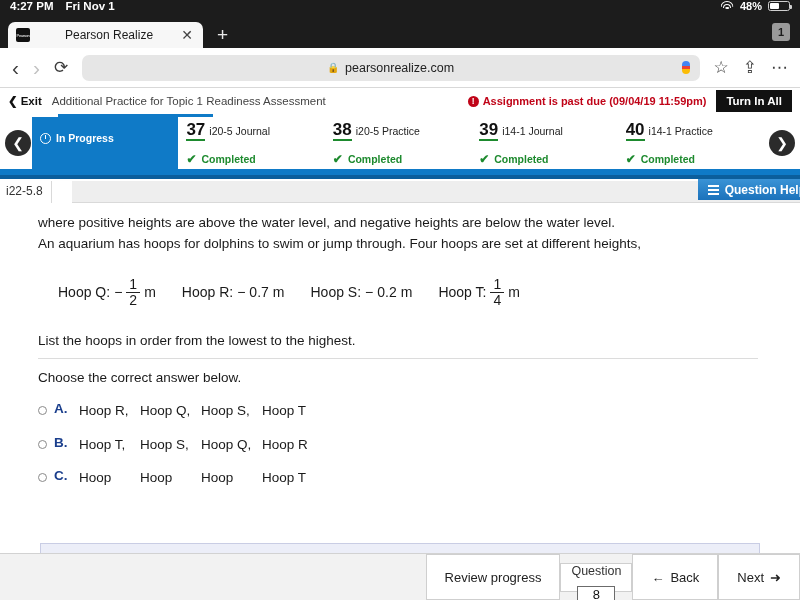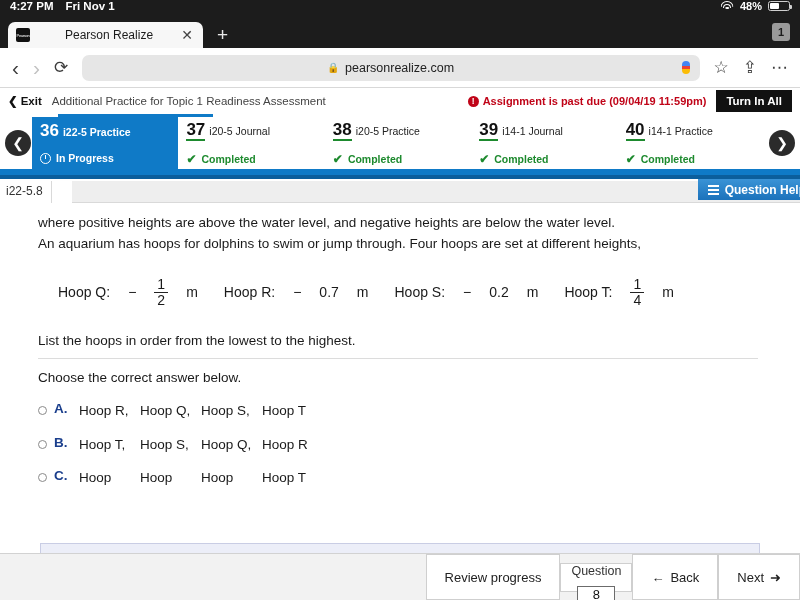--- a/index.html
+++ b/index.html
@@ -153,21 +153,21 @@
     display:flex; align-items:center; gap:6px; padding: 0 12px 0 10px; cursor:pointer;
   }
   .list-ico { display:inline-flex; flex-direction:column; gap:2px; }
   .list-ico i { display:block; width:11px; height:2px; background:#fff; }
   .q-body { padding: 10px 42px 0 38px; color:#222; }
   .q-text { font-size: 13.5px; line-height: 1.55; color:#1a1a1a; white-space: nowrap; }
   .hoops-row {
     display:flex; align-items:center; gap: 26px; margin: 22px 0 0 20px;
     font-size: 14px; color:#1a1a1a;
   }
-  .hoop { display:flex; align-items:center; gap:18px; white-space:nowrap; }
+  .hoop { display:flex; align-items:center; gap:4px; white-space:nowrap; }
   .frac { display:inline-flex; flex-direction:column; align-items:center; line-height:1.05; font-size:14px; vertical-align:middle; }
   .frac .num { padding: 0 3px; }
   .frac .den { padding: 0 3px; border-top: 1.3px solid #222; }
   .q-prompt { margin-top: 26px; font-size: 13.5px; color:#1a1a1a; }
   .hr-light { border:none; border-top:1px solid #dcdcdc; margin: 10px 0 0 0; }
   .q-choose { margin-top: 11px; font-size: 13.5px; color:#1a1a1a; }
 
   .choices { margin-top: 16px; }
   .choice { display:flex; align-items:flex-start; gap:7px; margin-bottom: 14px; }
   .radio {
@@ -268,24 +268,20 @@
   </span>
   <button class="turn-in">Turn In All</button>
 </div>
 <div class="title-underline"></div>
 
 <div class="carousel">
   <div class="car-arrow left">❮</div>
   <div class="car-track">
 
     <div class="car-item active">
-      <div class="car-top">
-        <span class="car-num">36</span>
-        <span class="car-name">i22-5 Practice</span>
-      </div>
       <div class="car-status">
         <span class="clock-ico"></span>
         <span>In Progress</span>
       </div>
     </div>
 
     <div class="car-item">
       <div class="car-top">
         <span class="car-num">37</span>
         <span class="car-name">i20-5 Journal</span>

